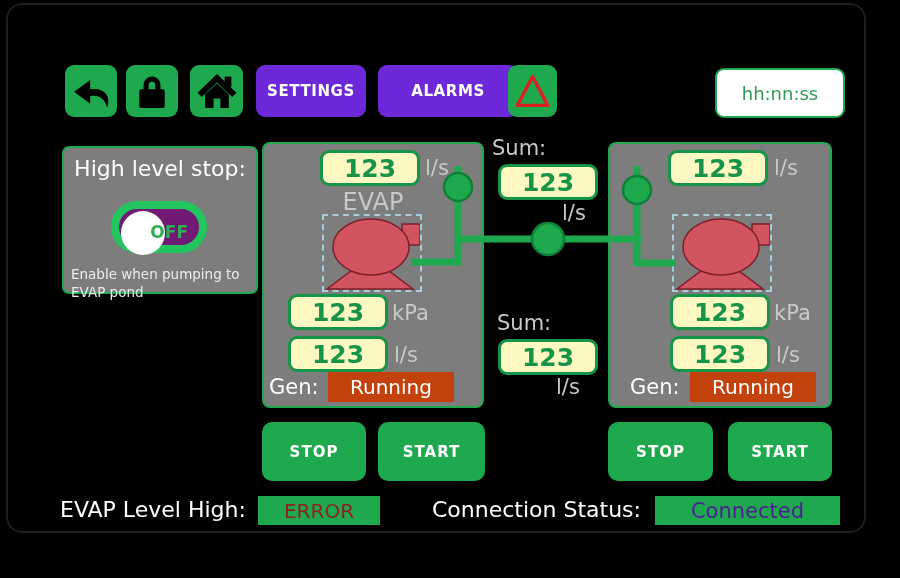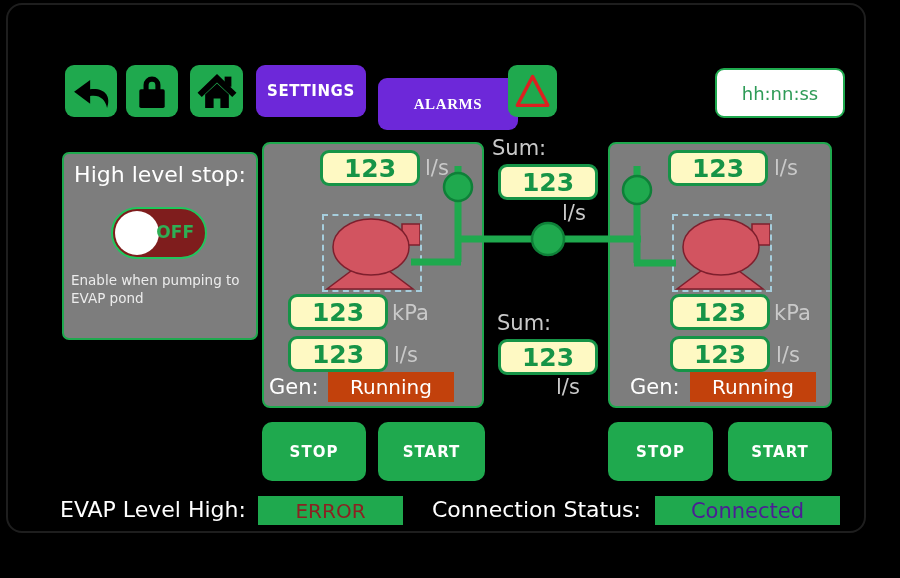--- a/index.html
+++ b/index.html
@@ -11,26 +11,26 @@
   .icon-btn{width:52px;height:52px;background:#1fa94e;border-radius:9px;
             display:flex;align-items:center;justify-content:center;cursor:pointer;}
   .bar-btn{height:52px;background:#6d28d9;border-radius:9px;display:flex;align-items:center;
            justify-content:center;color:#fff;font-size:15px;font-weight:bold;
            letter-spacing:0.6px;cursor:pointer;}
   .time-box{left:715px;top:68px;width:130px;height:50px;background:#fff;border:2px solid #1fa94e;
             border-radius:9px;display:flex;align-items:center;justify-content:center;
             color:#2e9b57;font-size:18px;box-sizing:border-box;}
   
   .panel{background:#7d7d7d;border:2px solid #1fa94e;box-sizing:border-box;}
-  .left-panel{left:62px;top:152px;width:196px;height:188px;border-radius:7px;}
+  .left-panel{left:62px;top:146px;width:196px;height:148px;border-radius:7px;}
   .pump-panel{top:142px;width:222px;height:266px;border-radius:8px;}
   .panel-evap{left:262px;}
   .panel-kath{left:608px;width:224px;}
   .panel-title{left:0;top:8px;width:100%;text-align:center;color:#fff;font-size:22px;}
-  .toggle{left:47px;top:53px;width:96px;height:52px;background:#7f1d1d;border:2px solid #22c55e;
+  .toggle{left:47px;top:53px;width:96px;height:52px;background:#701a75;border:8px solid #22c55e;
           border-radius:28px;box-sizing:border-box;cursor:pointer;}
   .knob{position:absolute;left:2px;top:2px;width:44px;height:44px;border-radius:50%;background:#fff;}
   .toggle-label{position:absolute;right:11px;top:13px;color:#2fae54;font-size:17px;font-weight:bold;}
   .caption{left:7px;top:118px;width:182px;color:#ececec;font-size:13.5px;line-height:1.3;}
   
   .vbox{width:100px;height:36px;background:#fef9c3;border:3px solid #169447;border-radius:9px;
         display:flex;align-items:center;justify-content:center;color:#169447;
         font-size:25px;font-weight:bold;box-sizing:border-box;}
   .unit{color:#c9c9c9;font-size:21px;}
   .pname{left:0;top:44px;width:100%;text-align:center;color:#c9c9c9;font-size:24px;}
@@ -75,21 +75,21 @@
     <svg width="44" height="44" viewBox="0 0 52 52">
       <rect x="35" y="9" width="8" height="12" fill="#000"></rect>
       <polygon points="26,6 3,28 8,33 26,16 44,33 49,28" fill="#000"></polygon>
       <path d="M12,30 L26,17 L40,30 V46 H30 V35 H22 V46 H12 Z" fill="#000"></path>
     </svg>
   </span>
 </div>
 <div class="abs bar-btn" style="left:256px;top:65px;width:110px;">
   <span>SETTINGS</span>
 </div>
-<div class="abs bar-btn" style="left:378px;top:78px;width:140px;font-family:Liberation Serif, serif;">
+<div class="abs bar-btn" style="left:378px;top:65px;width:140px;">
   <span>ALARMS</span>
 </div>
 <div class="abs icon-btn" style="left:508px;top:65px;width:49px;">
   <span>
     <svg width="42" height="44" viewBox="0 0 49 52">
       <polygon points="24,9 42,43 6,43" fill="none" stroke="#dd2020" stroke-width="4" stroke-linejoin="round"></polygon>
     </svg>
   </span>
 </div>
 <div class="abs time-box">
@@ -103,20 +103,21 @@
     <span class="toggle-label">OFF</span>
   </div>
   <div class="abs caption">Enable when pumping to EVAP pond</div>
 </div>
 
 <div class="abs panel pump-panel panel-evap">
   <div class="abs vbox" style="left:56px;top:6px;">
     <span>123</span>
   </div>
   <span class="abs unit" style="left:161px;top:12px;">l/s</span>
+  <div class="abs pname">EVAP</div>
   <div class="abs pump-box" style="left:58px;top:70px;">
     <span>
       <svg width="96" height="74" viewBox="0 0 96 74">
         <rect x="78" y="8" width="18" height="21" fill="#d25460" stroke="#7e1f2d" stroke-width="1.5"></rect>
         <polygon points="3,73 89,73 65,55 27,55" fill="#d25460" stroke="#7e1f2d" stroke-width="1.5"></polygon>
         <ellipse cx="47" cy="31" rx="38" ry="28" fill="#d25460" stroke="#7e1f2d" stroke-width="1.5"></ellipse>
       </svg>
     </span>
   </div>
   <div class="abs vbox" style="left:24px;top:150px;">
@@ -193,19 +194,19 @@
   <span>START</span>
 </div>
 <div class="abs ctl-btn" style="left:608px;width:105px;">
   <span>STOP</span>
 </div>
 <div class="abs ctl-btn" style="left:728px;width:104px;">
   <span>START</span>
 </div>
 
 <span class="abs status-label" style="left:60px;top:497px;">EVAP Level High:</span>
-<div class="abs status-box" style="left:258px;top:496px;width:145px;">
+<div class="abs status-box" style="left:258px;top:496px;width:122px;">
   <span class="err-text">ERROR</span>
 </div>
 <span class="abs status-label" style="left:432px;top:497px;text-align:right;">Connection Status:</span>
 <div class="abs status-box" style="left:655px;top:496px;width:185px;">
   <span class="ok-text">Connected</span>
 </div>
 
 </body></html>

